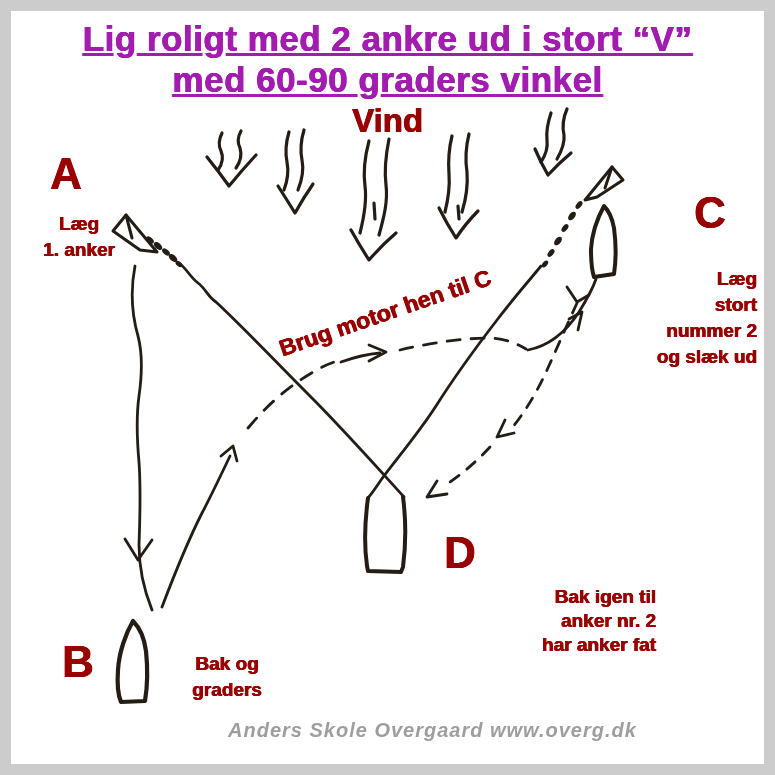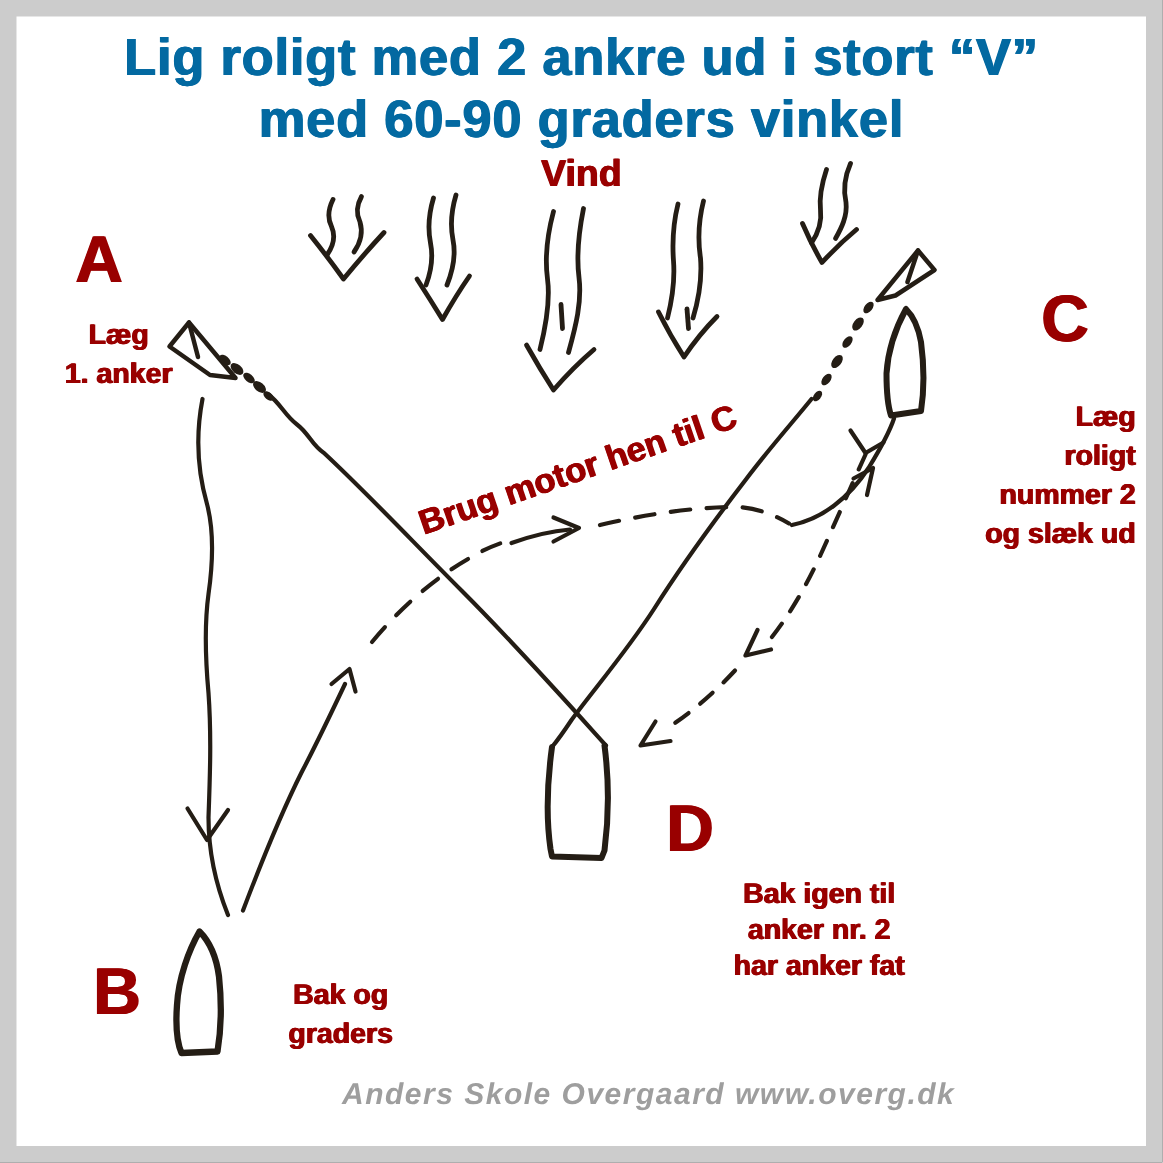--- a/index.html
+++ b/index.html
@@ -6,33 +6,33 @@
   .stage{
     position:relative;width:775px;height:775px;background:#cccccc;
     font-family:"Liberation Sans", sans-serif;overflow:hidden;
   }
   .canvas{position:absolute;left:11px;top:11px;right:11px;bottom:11px;background:#ffffff;}
   svg.draw{position:absolute;left:0;top:0;width:775px;height:775px;}
   .red{color:#990000;font-weight:bold;}
   .fat{text-shadow:0.6px 0 0 currentColor,-0.3px 0 0 currentColor;}
   .title{
     position:absolute;top:18px;left:0;right:0;text-align:center;
-    color:#0369a1;font-weight:bold;font-size:35px;line-height:41px;letter-spacing:0.5px;
+    color:#a21caf;font-weight:bold;font-size:35px;line-height:41px;letter-spacing:0.5px;text-decoration:underline;
   }
-  .wind-label{position:absolute;top:102px;left:0;right:0;text-align:center;font-size:25px;}
+  .wind-label{position:absolute;top:102px;left:0;right:0;text-align:center;font-size:33px;}
   .station-letter{position:absolute;font-size:44px;line-height:44px;}
   .letter-a{left:50px;top:152px;}
   .letter-b{left:62px;top:640px;}
   .letter-c{left:694px;top:191px;}
   .letter-d{left:444px;top:531px;}
   .note{font-size:19px;line-height:26px;}
   .note-a{position:absolute;left:12px;top:211px;width:134px;text-align:center;}
   .note-b{position:absolute;left:162px;top:651px;width:130px;text-align:center;}
   .note-c{position:absolute;right:18px;top:266px;width:210px;text-align:right;}
-  .note-d{position:absolute;left:436px;top:585px;width:220px;text-align:center;line-height:24px;}
+  .note-d{position:absolute;left:436px;top:585px;width:220px;text-align:right;line-height:24px;}
   .motor-label{
     position:absolute;left:280px;top:336px;font-size:23px;white-space:nowrap;
     transform:rotate(-19deg);transform-origin:0 50%;
   }
   .credit{
     position:absolute;left:228px;top:719px;color:#9e9e9e;font-weight:bold;
     font-style:italic;font-size:20px;letter-spacing:1px;white-space:nowrap;
   }
 </style>
 </head>
@@ -138,21 +138,21 @@
 
   <div class="station-letter letter-a red fat">A</div>
   <div class="note note-a red fat">
     <div>Læg</div>
     <div>1. anker</div>
   </div>
 
   <div class="station-letter letter-c red fat">C</div>
   <div class="note note-c red fat">
     <div>Læg</div>
-    <div>roligt</div>
+    <div>stort</div>
     <div>nummer 2</div>
     <div>og slæk ud</div>
   </div>
 
   <div class="station-letter letter-b red fat">B</div>
   <div class="note note-b red fat">
     <div>Bak og</div>
     <div>graders</div>
   </div>
 

